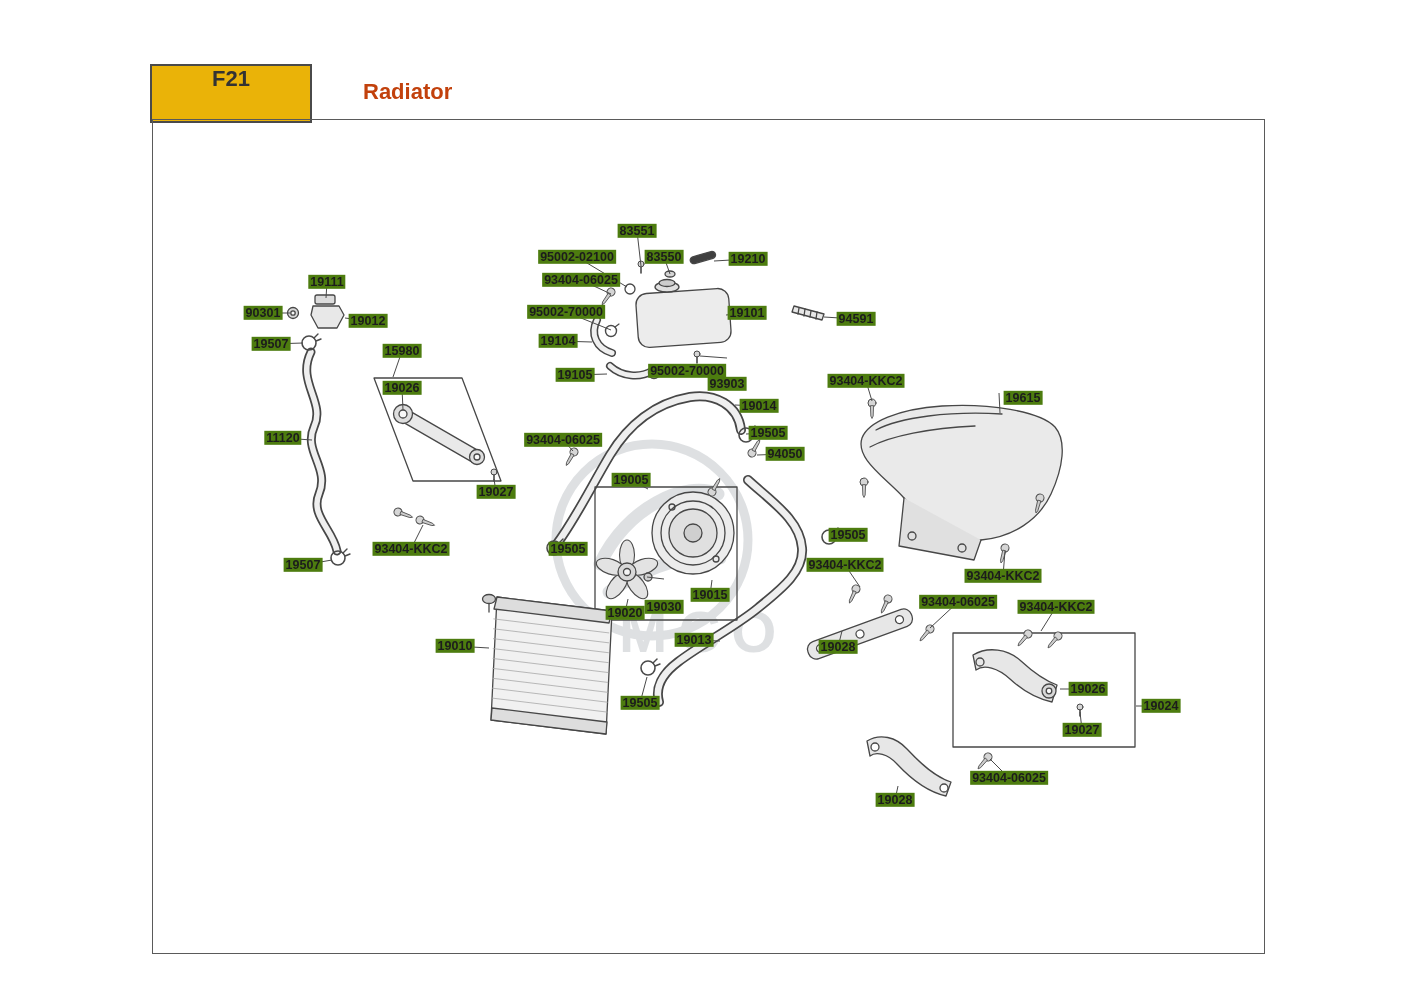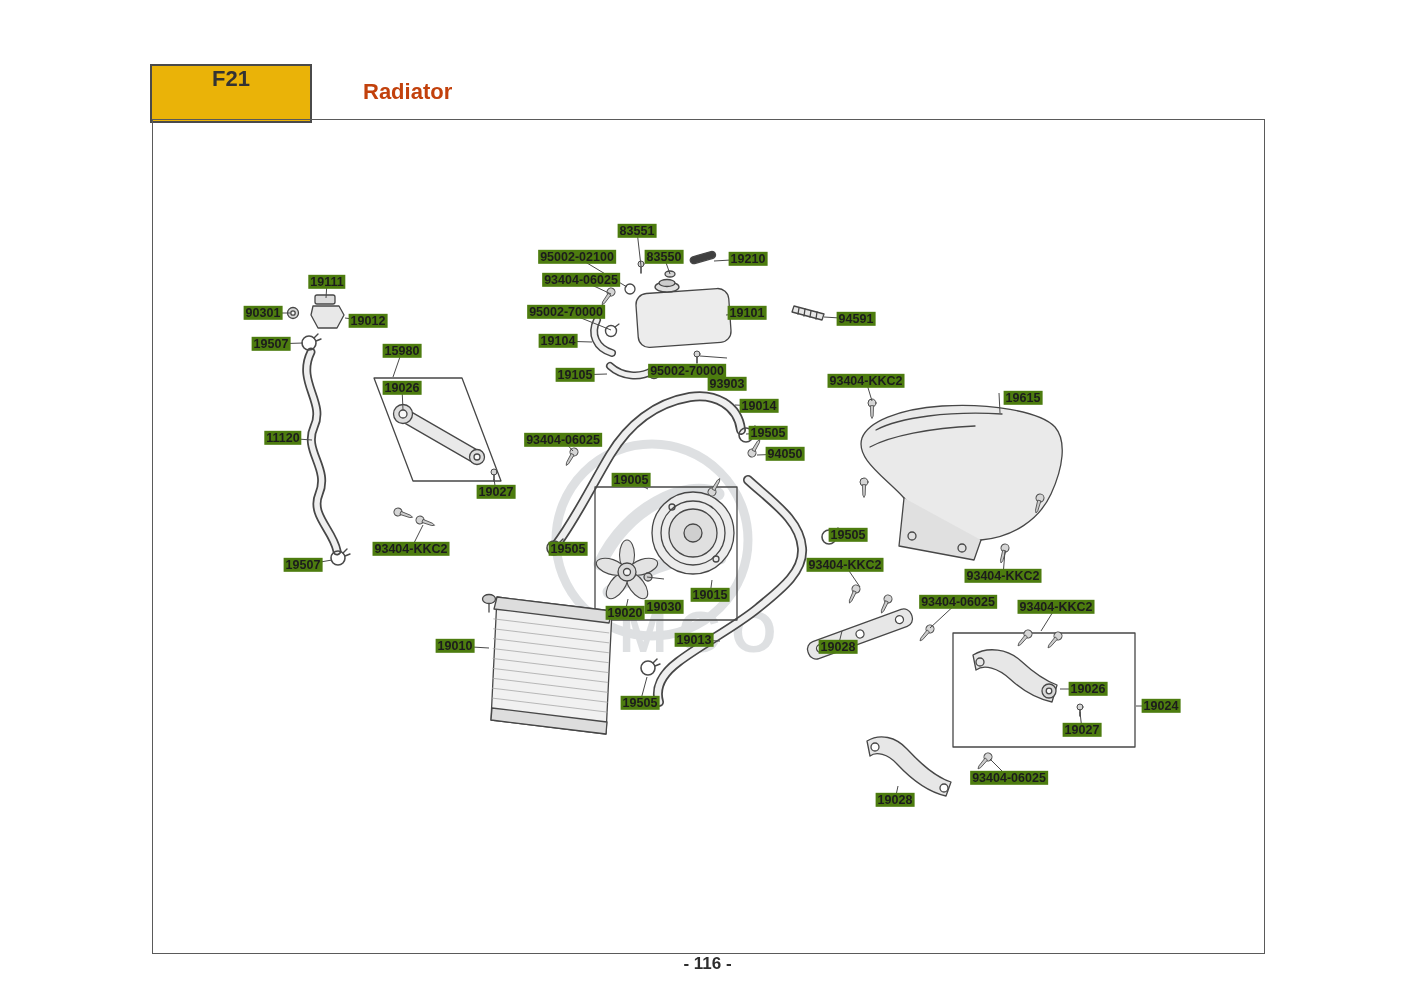--- a/index.html
+++ b/index.html
@@ -330,15 +330,14 @@
       <div class="part-label" style="left: 694px; top: 640px;">19013</div>
       <div class="part-label" style="left: 838px; top: 647px;">19028</div>
       <div class="part-label" style="left: 1088px; top: 689px;">19026</div>
       <div class="part-label" style="left: 1161px; top: 706px;">19024</div>
       <div class="part-label" style="left: 640px; top: 703px;">19505</div>
       <div class="part-label" style="left: 1082px; top: 730px;">19027</div>
       <div class="part-label" style="left: 1009px; top: 778px;">93404-06025</div>
       <div class="part-label" style="left: 895px; top: 800px;">19028</div>
     </div>
 
-  <div class="footer">- 116 -</div>
 
 </div>
 
 </body></html>

